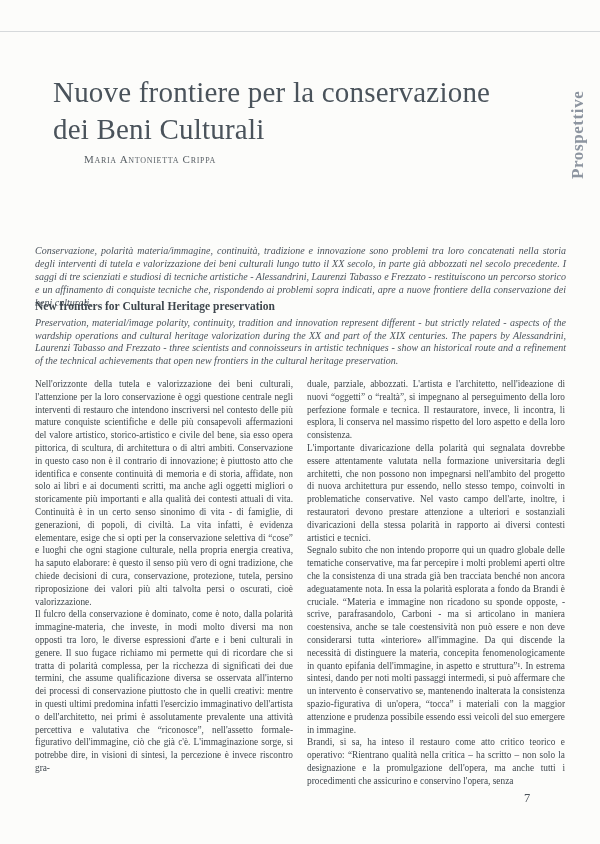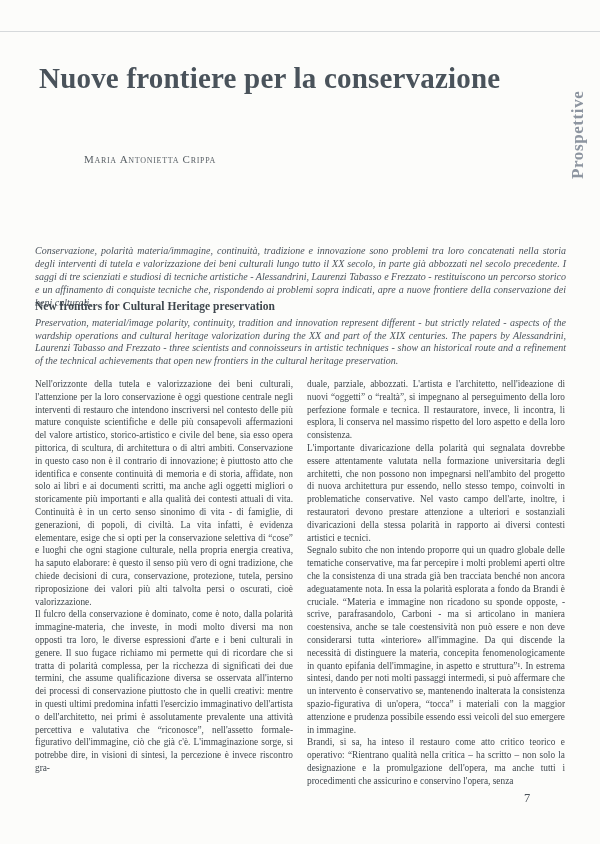--- a/index.html
+++ b/index.html
@@ -22,24 +22,24 @@
     left: 0;
     width: 600px;
     height: 1px;
     background: #d6d9db;
   }
   .title {
     position: absolute;
     left: 35px;
     top: 56px;
     width: 545px;
-    margin: 4px;
+    margin: 18px;
     font-size: 29px;
     line-height: 37px;
-    font-weight: 700;
+    font-weight: 400;
     color: #4a535b;
     letter-spacing: 0.2px;
   }
   .author {
     position: absolute;
     left: 36px;
     top: 153px;
     font-variant: small-caps;
     font-size: 11px;
     letter-spacing: 0.7px;
@@ -120,20 +120,21 @@
 <body>
 
 <div class="page">
 
   <div class="top-rule"></div>
 
   <div class="side-label">Prospettive</div>
 
   <h1 class="title">
       <div>Nuove frontiere per la conservazione</div>
+      <div>dei Beni Culturali</div>
     </h1>
 
   <div class="author">Maria Antonietta Crippa</div>
 
   <div class="abstract-it">Conservazione, polarità materia/immagine, continuità, tradizione e innovazione sono problemi tra loro concatenati nella storia degli interventi di tutela e valorizzazione dei beni culturali lungo tutto il XX secolo, in parte già abbozzati nel secolo precedente. I saggi di tre scienziati e studiosi di tecniche artistiche - Alessandrini, Laurenzi Tabasso e Frezzato - restituiscono un percorso storico e un affinamento di conquiste tecniche che, rispondendo ai problemi sopra indicati, apre a nuove frontiere della conservazione dei beni culturali.</div>
 
   <h2 class="en-heading">New frontiers for Cultural Heritage preservation</h2>
 
   <div class="abstract-en">Preservation, material/image polarity, continuity, tradition and innovation represent different - but strictly related - aspects of the wardship operations and cultural heritage valorization during the XX and part of the XIX centuries. The papers by Alessandrini, Laurenzi Tabasso and Frezzato - three scientists and connoisseurs in artistic techniques - show an historical route and a refinement of the technical achievements that open new frontiers in the cultural heritage preservation.</div>
 

